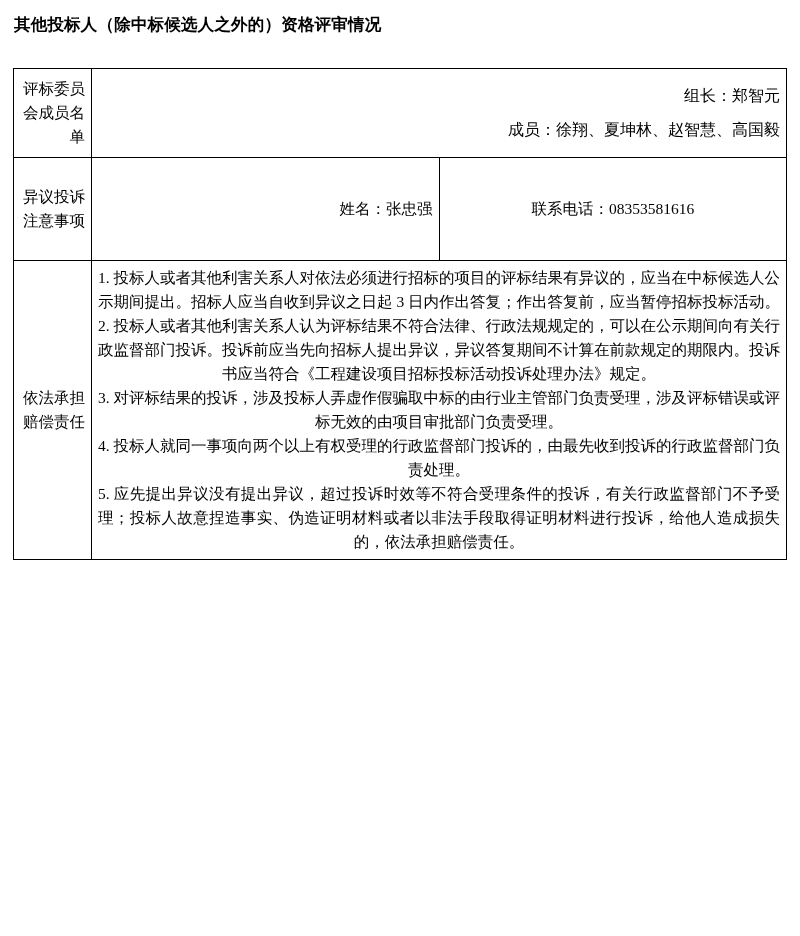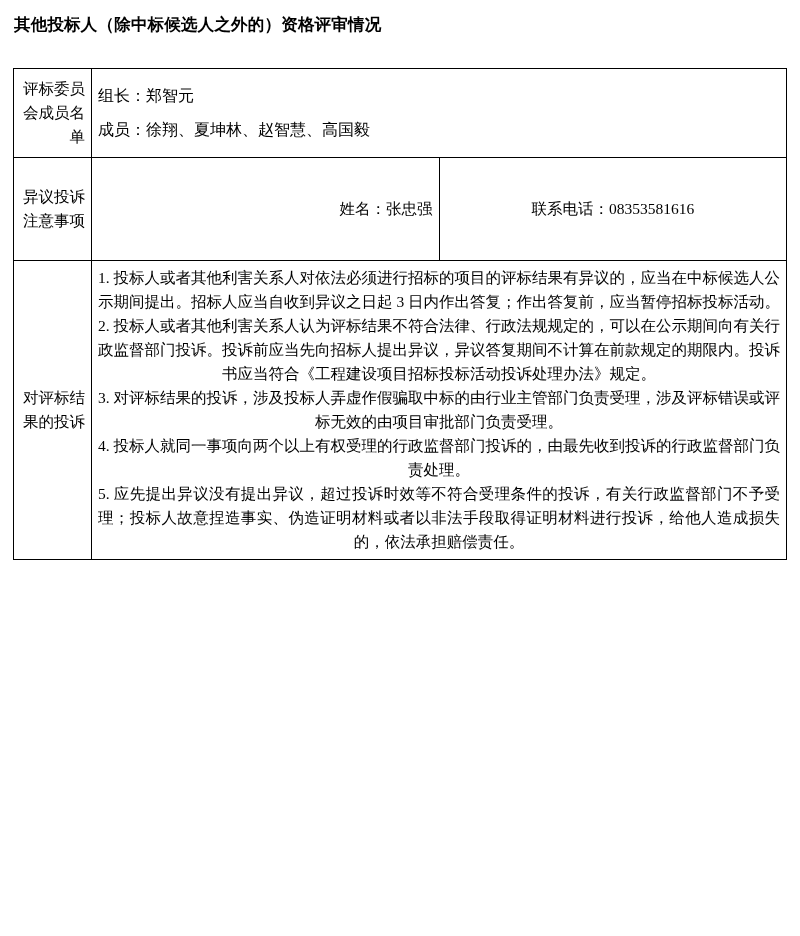--- a/index.html
+++ b/index.html
@@ -55,21 +55,21 @@
   .t1 .row td { height: 62px; }
 
   
   .t2-col1 { width: 78px; }
   .t2-label {
     text-align: right;
     line-height: 25px;
     padding: 5px 2px;
   }
   .t2 .committee-cell {
-    text-align: left;
+    text-align: right;
     padding: 10px 6px;
   }
   .t2 .committee-line {
     line-height: 34px;
     font-size: 16px;
   }
   .t2 .supervisor-name { width: 310px; text-align: right; }
   .t2 .supervisor-phone { text-align: center; }
   .t2 .supervisor-row td { height: 92px; }
   .notice-cell {
@@ -116,21 +116,21 @@
           <div class="committee-line">组长：郑智元</div>
           <div class="committee-line">成员：徐翔、夏坤林、赵智慧、高国毅</div>
         </td>
       </tr>
       <tr class="supervisor-row">
         <td class="t2-label">异议投诉注意事项</td>
         <td class="supervisor-name">姓名：张忠强</td>
         <td class="supervisor-phone">联系电话：08353581616</td>
       </tr>
       <tr>
-        <td class="t2-label">对评标结果的投诉</td>
+        <td class="t2-label">依法承担赔偿责任</td>
         <td class="notice-cell" colspan="2">
           <p>1. 投标人或者其他利害关系人对依法必须进行招标的项目的评标结果有异议的，应当在中标候选人公示期间提出。招标人应当自收到异议之日起 3 日内作出答复；作出答复前，应当暂停招标投标活动。</p>
           <p>2. 投标人或者其他利害关系人认为评标结果不符合法律、行政法规规定的，可以在公示期间向有关行政监督部门投诉。投诉前应当先向招标人提出异议，异议答复期间不计算在前款规定的期限内。投诉书应当符合《工程建设项目招标投标活动投诉处理办法》规定。</p>
           <p>3. 对评标结果的投诉，涉及投标人弄虚作假骗取中标的由行业主管部门负责受理，涉及评标错误或评标无效的由项目审批部门负责受理。</p>
           <p>4. 投标人就同一事项向两个以上有权受理的行政监督部门投诉的，由最先收到投诉的行政监督部门负责处理。</p>
           <p>5. 应先提出异议没有提出异议，超过投诉时效等不符合受理条件的投诉，有关行政监督部门不予受理；投标人故意捏造事实、伪造证明材料或者以非法手段取得证明材料进行投诉，给他人造成损失的，依法承担赔偿责任。</p>
         </td>
       </tr>
     </tbody>
   </table>

